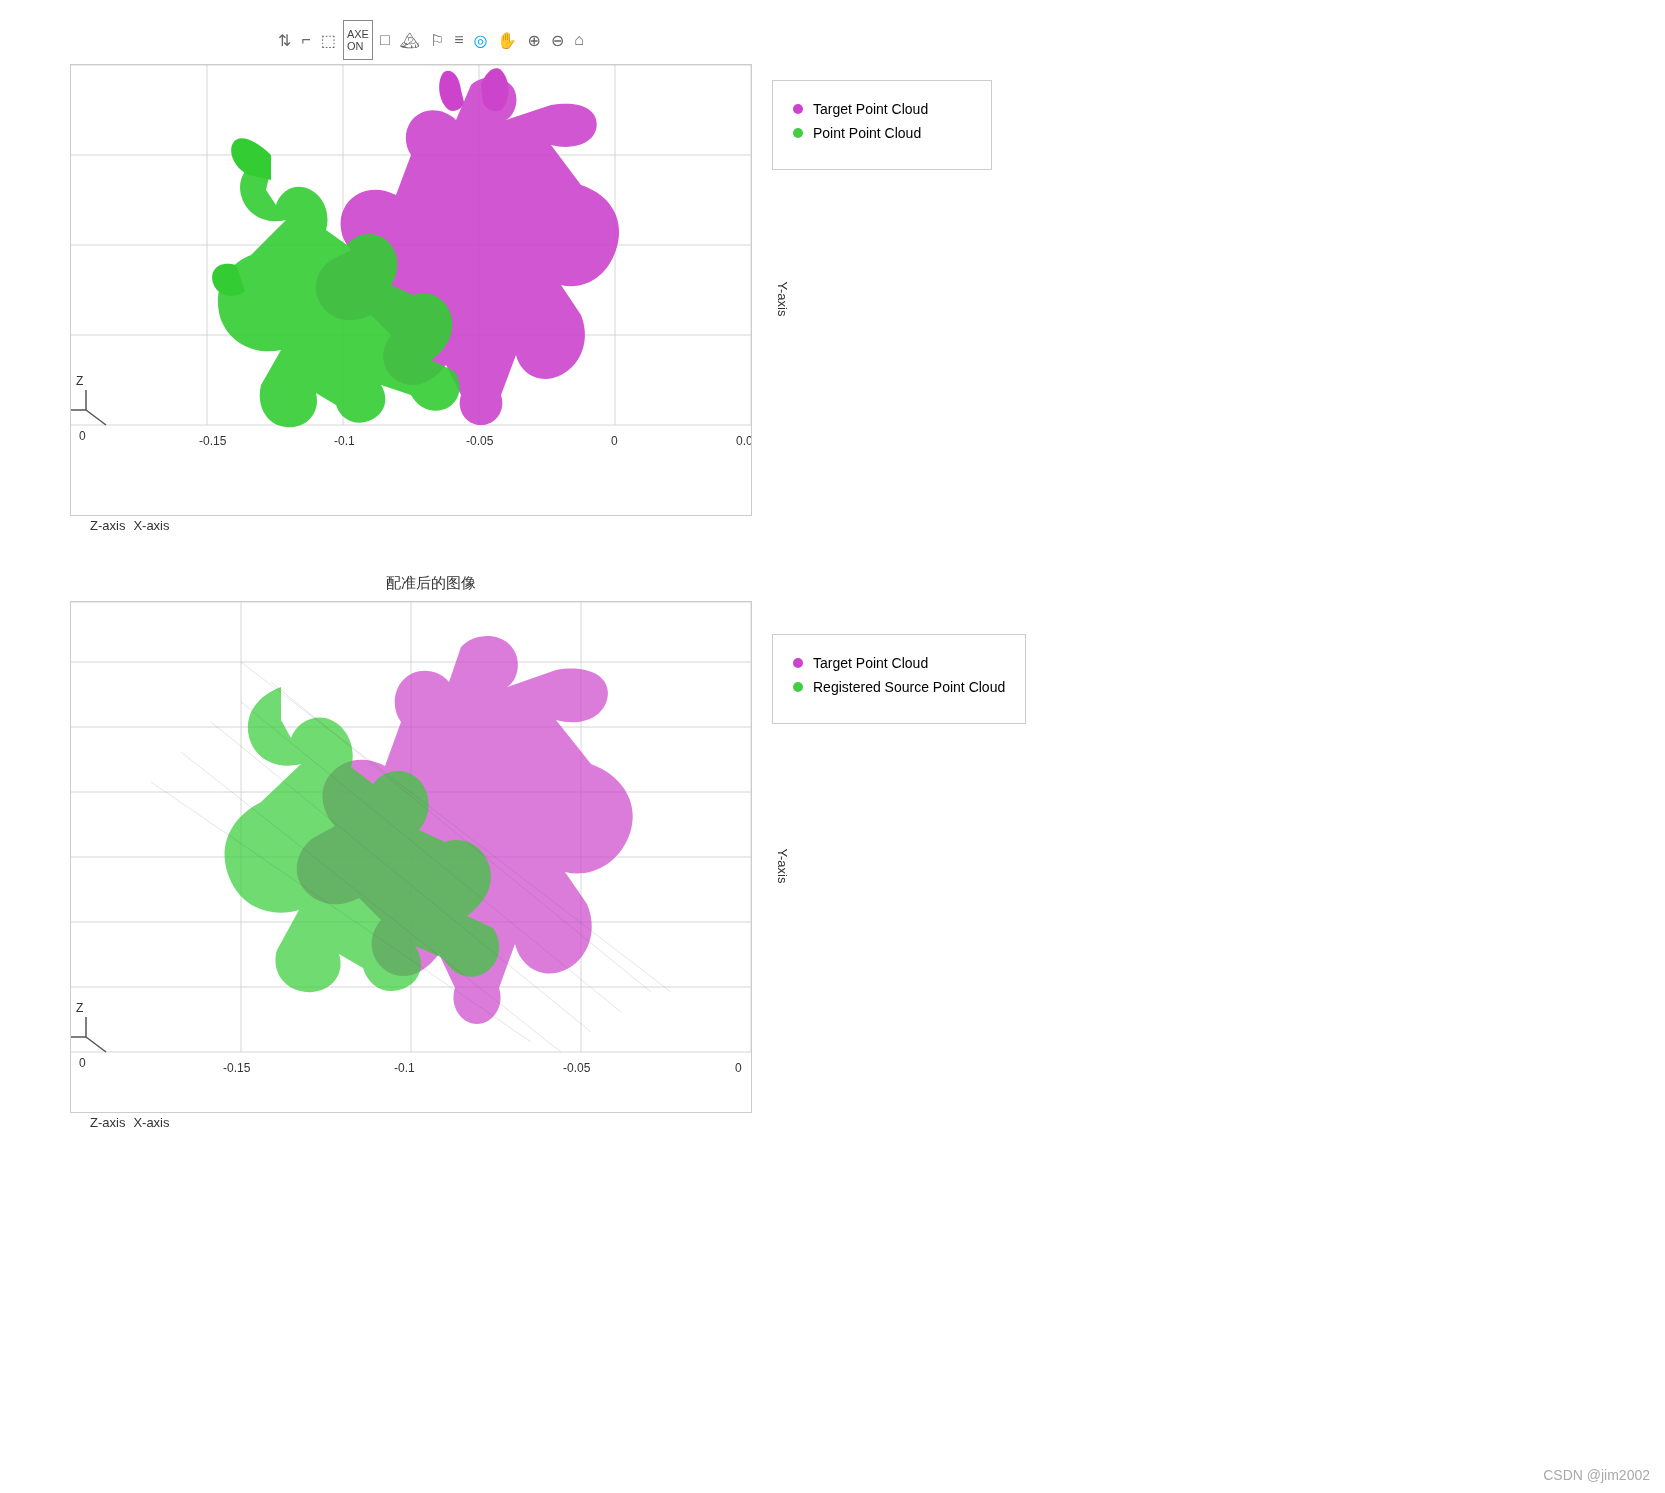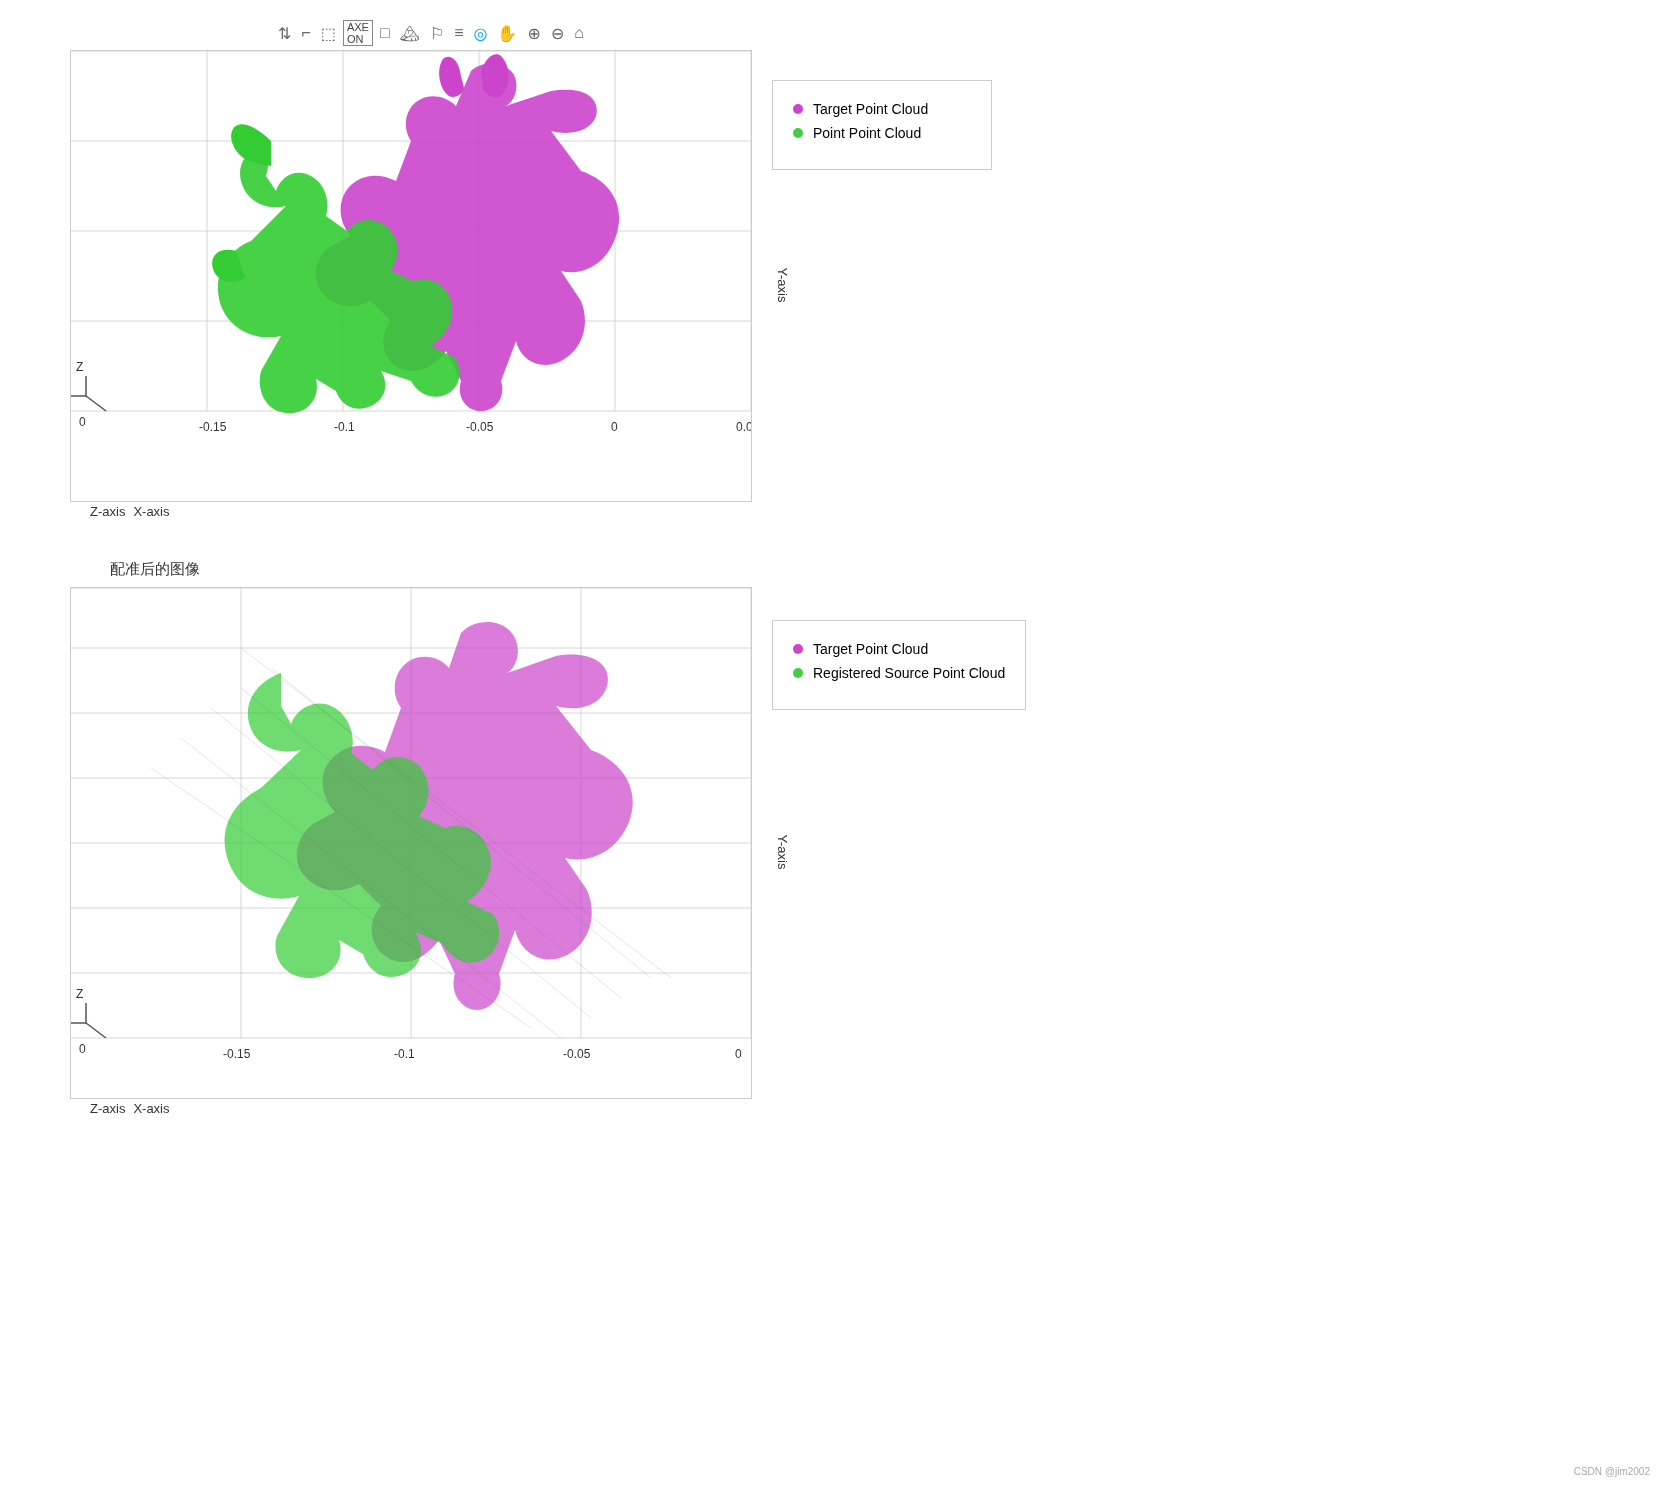--- a/index.html
+++ b/index.html
@@ -81,33 +81,33 @@
     .legend-dot {
       width: 10px;
       height: 10px;
       border-radius: 50%;
       margin-right: 10px;
       flex-shrink: 0;
     }
 
     
     .plot-title {
-      text-align: left;
+      text-align: center;
       font-size: 15px;
       color: #333;
       margin-bottom: 6px;
       font-family: SimSun, STSong, serif;
     }
 
     
     .watermark {
       position: absolute;
-      bottom: 16px;
+      bottom: 10px;
       right: 15px;
-      font-size: 10px;
+      font-size: 14px;
       color: #aaa;
       text-align: right;
     }
 
     
     svg.chart-svg {
       display: block;
     }
 
     .chart-container {
@@ -122,21 +122,21 @@
 
   <div class="plot-section" style="margin-top: 10px; margin-left: 60px;">
 
     <div class="plot-area">
       
       <div class="toolbar">
 
         <span class="toolbar-icon">⇅</span>
         <span class="toolbar-icon">⌐</span>
         <span class="toolbar-icon">⬚</span>
-        <span class="toolbar-icon" style="font-size:11px; border:1px solid #888; padding:0 3px; color:#444;">AXE<br>ON</span>
+        <span class="toolbar-icon" style="font-size:11px; border:1px solid #888; padding:7px 3px; color:#444;">AXE<br>ON</span>
         <span class="toolbar-icon">□</span>
         <span class="toolbar-icon">🏔</span>
         <span class="toolbar-icon">⚐</span>
         <span class="toolbar-icon">≡</span>
         <span class="toolbar-icon active" style="color:#00aaff;">◎</span>
         <span class="toolbar-icon">✋</span>
         <span class="toolbar-icon">⊕</span>
         <span class="toolbar-icon">⊖</span>
         <span class="toolbar-icon">⌂</span>
       </div>

